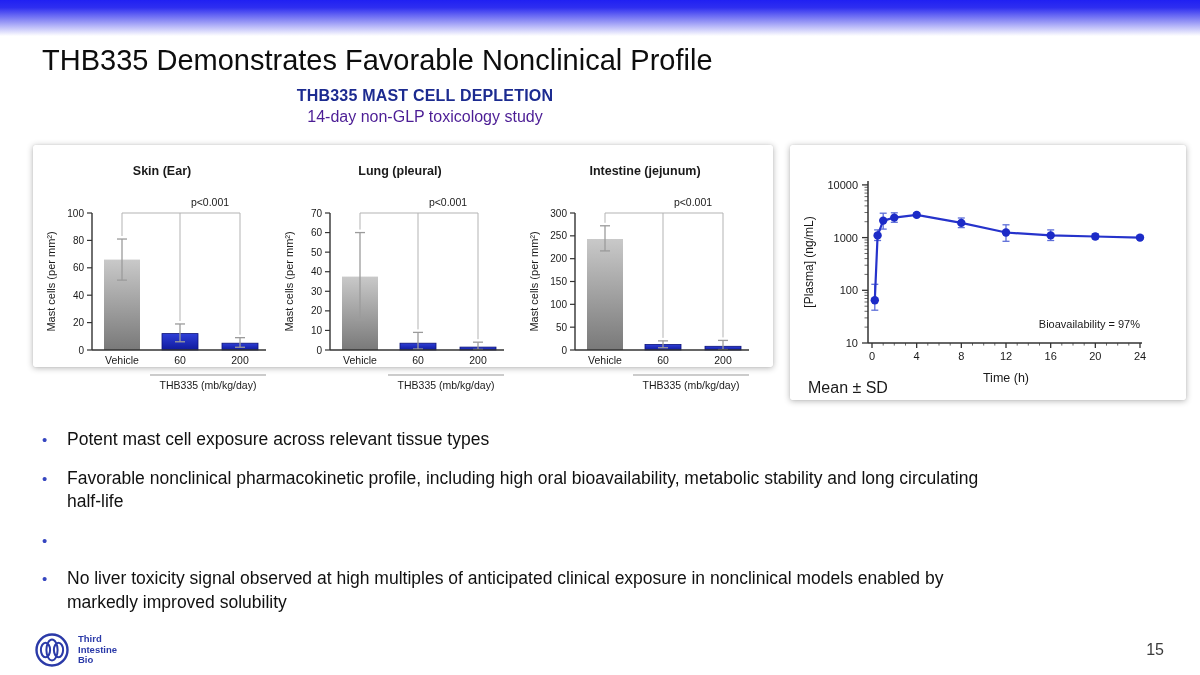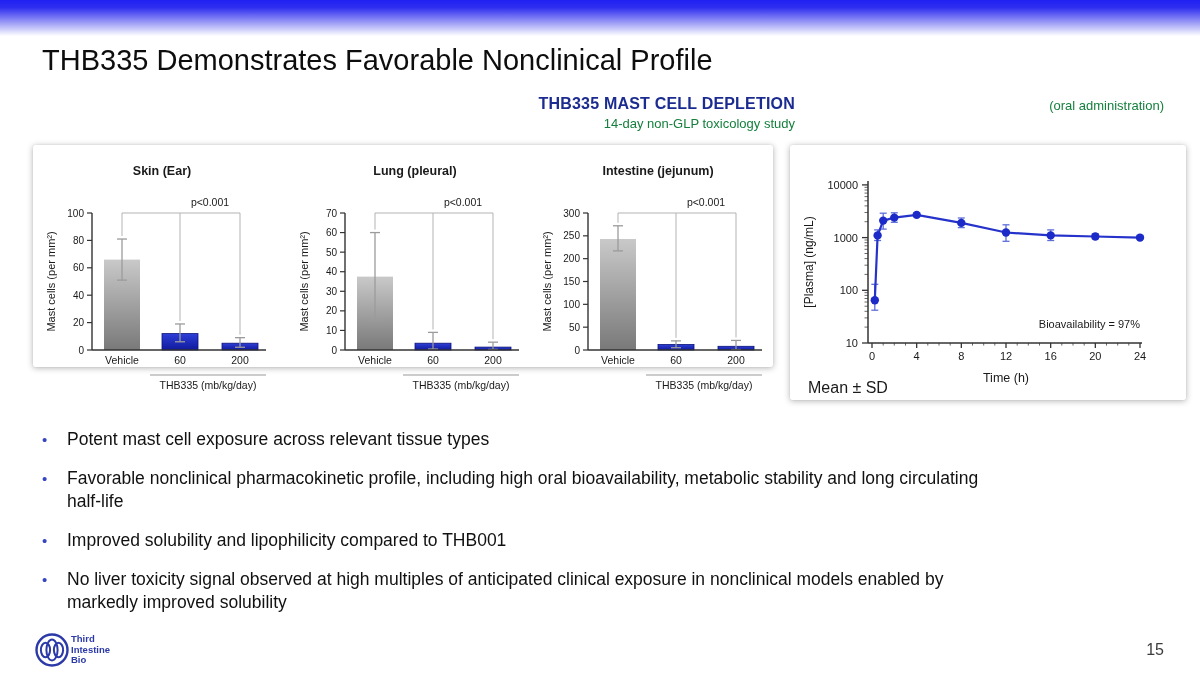--- a/index.html
+++ b/index.html
@@ -9,57 +9,56 @@
     font-family:"Liberation Sans", sans-serif;overflow:hidden;margin:0 auto;padding-left:28px;
   }
   .top-bar{
     position:absolute;left:0;top:0;width:1200px;height:38px;
     background:linear-gradient(180deg,#2020f3 0%,#2e2ef0 20%,#8f8ff5 55%,#ffffff 95%);
   }
   .slide-title{
     position:absolute;left:42px;top:44px;font-size:29px;font-weight:400;color:#0d0d0d;
     letter-spacing:0px;white-space:nowrap;
   }
-  .section-head{position:absolute;top:95px;text-align:right;}
+  .section-head{position:absolute;top:87px;text-align:center;}
   .section-head.left{left:55px;width:740px;}
   .section-head.right{left:790px;width:374px;}
   .section-head .head{font-size:16px;font-weight:bold;color:#1c2b90;letter-spacing:0.2px;}
-  .section-head .sub{font-size:13px;color:#15803d;margin-top:3px;}
+  .section-head .sub{font-size:16px;color:#4c1d95;margin-top:3px;}
   .card{
     position:absolute;top:145px;background:#fff;border-radius:2px;
     box-shadow:0 1px 6px rgba(0,0,0,0.30), 0 0 1px rgba(0,0,0,0.18);
   }
   .card.left{left:33px;width:740px;height:222px;}
   .card.right{left:790px;width:396px;height:255px;}
   .bar-chart{position:absolute;top:3px;width:234px;height:250px;}
-  #chart-skin{left:7px;} #chart-lung{left:260px;} #chart-intestine{left:503px;}
+  #chart-skin{left:7px;} #chart-lung{left:245px;} #chart-intestine{left:490px;}
   #chart-pk{position:absolute;left:0;top:0;width:396px;height:255px;}
   .pk-footnote{position:absolute;left:18px;top:234px;font-size:16px;color:#1a1a1a;}
   .bullets{position:absolute;left:42px;top:428px;width:960px;margin:0;padding:0;list-style:none;}
   .bullets li{display:flex;margin-bottom:15px;font-size:17.5px;line-height:1.35;color:#111;}
   .bullets .dot{flex:0 0 25px;color:#3646c0;font-size:15px;line-height:1.55;}
   .bullets .btxt{max-width:932px;}
   .logo{position:absolute;left:33px;top:631px;display:flex;align-items:center;}
-  .logo-text{color:#2b3aa8;font-size:9.5px;font-weight:bold;line-height:1.12;}
+  .logo-text{margin-left:7px;color:#2b3aa8;font-size:9.5px;font-weight:bold;line-height:1.12;}
   .page-num{position:absolute;right:36px;top:641px;font-size:16px;color:#3c3c3c;}
 </style>
 </head>
 <body>
 
 <div class="slide">
   <div class="top-bar"></div>
 
   <div class="slide-title">THB335 Demonstrates Favorable Nonclinical Profile</div>
 
   <div class="section-head left">
     <div class="head">THB335 MAST CELL DEPLETION</div>
     <div class="sub">14-day non-GLP toxicology study</div>
   </div>
   <div class="section-head right">
-    <div class="sub">(oral administration)</div>
   </div>
 
   <div class="card left">
     <div class="bar-chart" id="chart-skin"><svg width="234" height="250" viewBox="0 0 234 250" style="font-family:'Liberation Sans',sans-serif">
           <defs>
     <linearGradient id="g-skin-ear-gray" x1="0" y1="0" x2="0" y2="1">
       <stop offset="0" stop-color="#c9c9c9"></stop>
               <stop offset="1" stop-color="#797979"></stop>
             </linearGradient>
     <linearGradient id="g-skin-ear-blue" x1="0" y1="0" x2="0" y2="1">
@@ -378,21 +377,20 @@
     <li>
       <span class="dot">•</span>
       <span class="btxt">Potent mast cell exposure across relevant tissue types</span>
     </li>
     <li>
       <span class="dot">•</span>
       <span class="btxt">Favorable nonclinical pharmacokinetic profile, including high oral bioavailability, metabolic stability and long circulating half-life</span>
     </li>
     <li>
       <span class="dot">•</span>
-      <span class="btxt">Improved solubility and lipophilicity compared to THB001</span>
     </li>
     <li>
       <span class="dot">•</span>
       <span class="btxt">No liver toxicity signal observed at high multiples of anticipated clinical exposure in nonclinical models enabled by markedly improved solubility</span>
     </li>
   </ul>
 
   <div class="logo">
     <svg width="38" height="38" viewBox="0 0 38 38">
       <circle cx="19" cy="19" r="15.5" fill="none" stroke="#2b3aa8" stroke-width="2.4"></circle>

